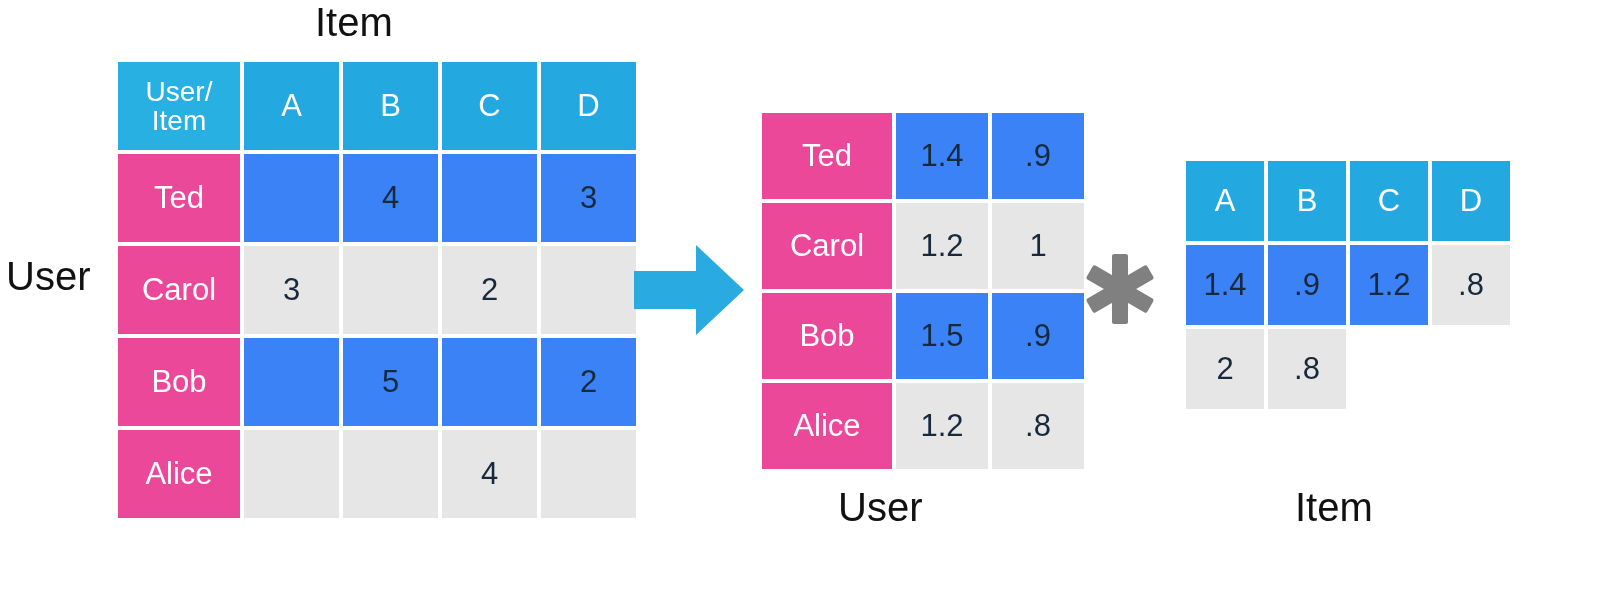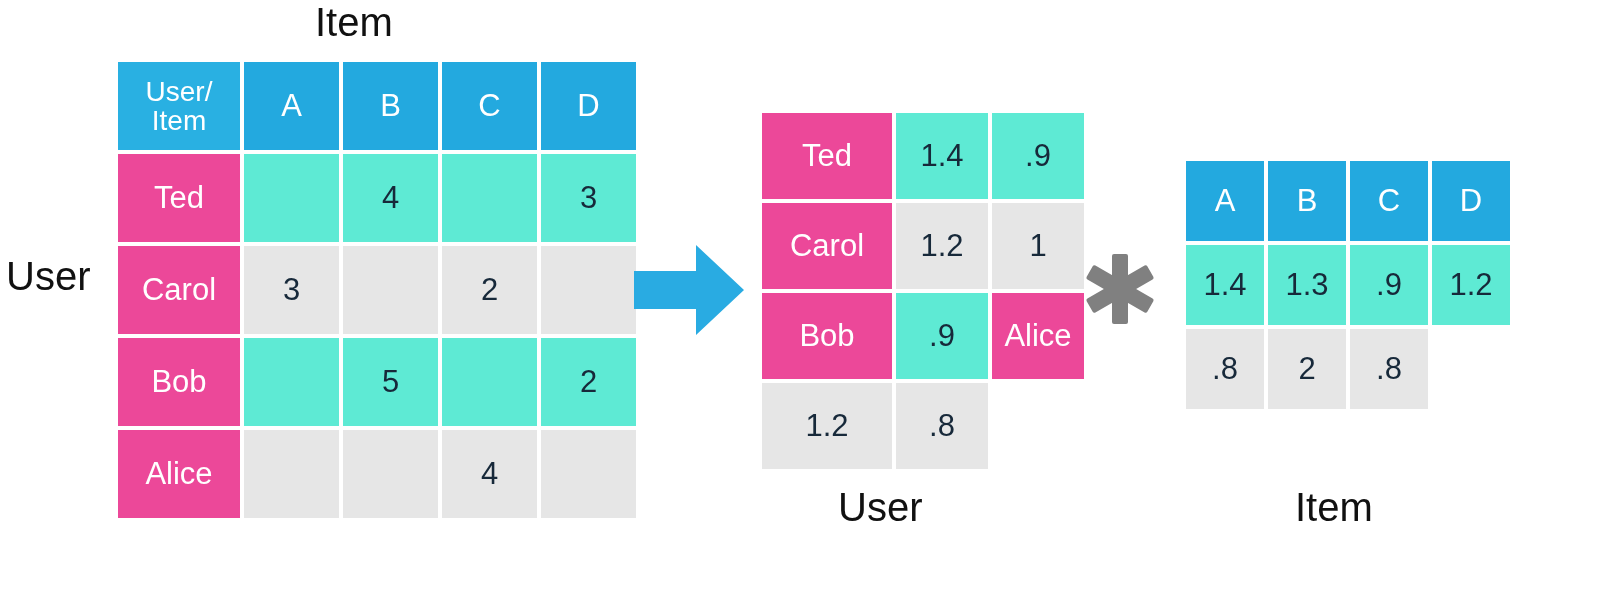--- a/index.html
+++ b/index.html
@@ -52,21 +52,21 @@
     font-size: 28px;
     flex-direction: column;
     justify-content: center;
   }
   .cell.rowlabel {
     background: #ec4899;
     color: #ffffff;
     font-size: 31px;
   }
   .cell.blue {
-    background: #5eead4;
+    background: #3b82f6;
     color: #17293a;
   }
   .cell.gray {
     background: #E6E6E6;
     color: #17293a;
   }
 
   
   #left-matrix {
     left: 118px;
@@ -166,20 +166,21 @@
 <div class="matrix" id="user-factor-matrix">
   <div class="cell rowlabel">Ted</div>
   <div class="cell blue">1.4</div>
   <div class="cell blue">.9</div>
 
   <div class="cell rowlabel">Carol</div>
   <div class="cell gray">1.2</div>
   <div class="cell gray">1</div>
 
   <div class="cell rowlabel">Bob</div>
+  <div class="cell blue">1.5</div>
   <div class="cell blue">.9</div>
 
   <div class="cell rowlabel">Alice</div>
   <div class="cell gray">1.2</div>
   <div class="cell gray">.8</div>
 </div>
 
 <div id="multiply-icon">
   <svg viewBox="0 0 74 74" width="74" height="74" aria-hidden="true">
     <g fill="#808080">
@@ -190,21 +191,20 @@
   </svg>
 </div>
 
 <div class="matrix" id="item-factor-matrix">
   <div class="cell hdr">A</div>
   <div class="cell hdr">B</div>
   <div class="cell hdr">C</div>
   <div class="cell hdr">D</div>
 
   <div class="cell blue">1.4</div>
-  <div class="cell blue">1.3</div>
   <div class="cell blue">.9</div>
   <div class="cell blue">1.2</div>
 
   <div class="cell gray">.8</div>
   <div class="cell gray">2</div>
   <div class="cell gray">.8</div>
 </div>
 
 <div class="axis-label" id="label-user-mid">User</div>
 

